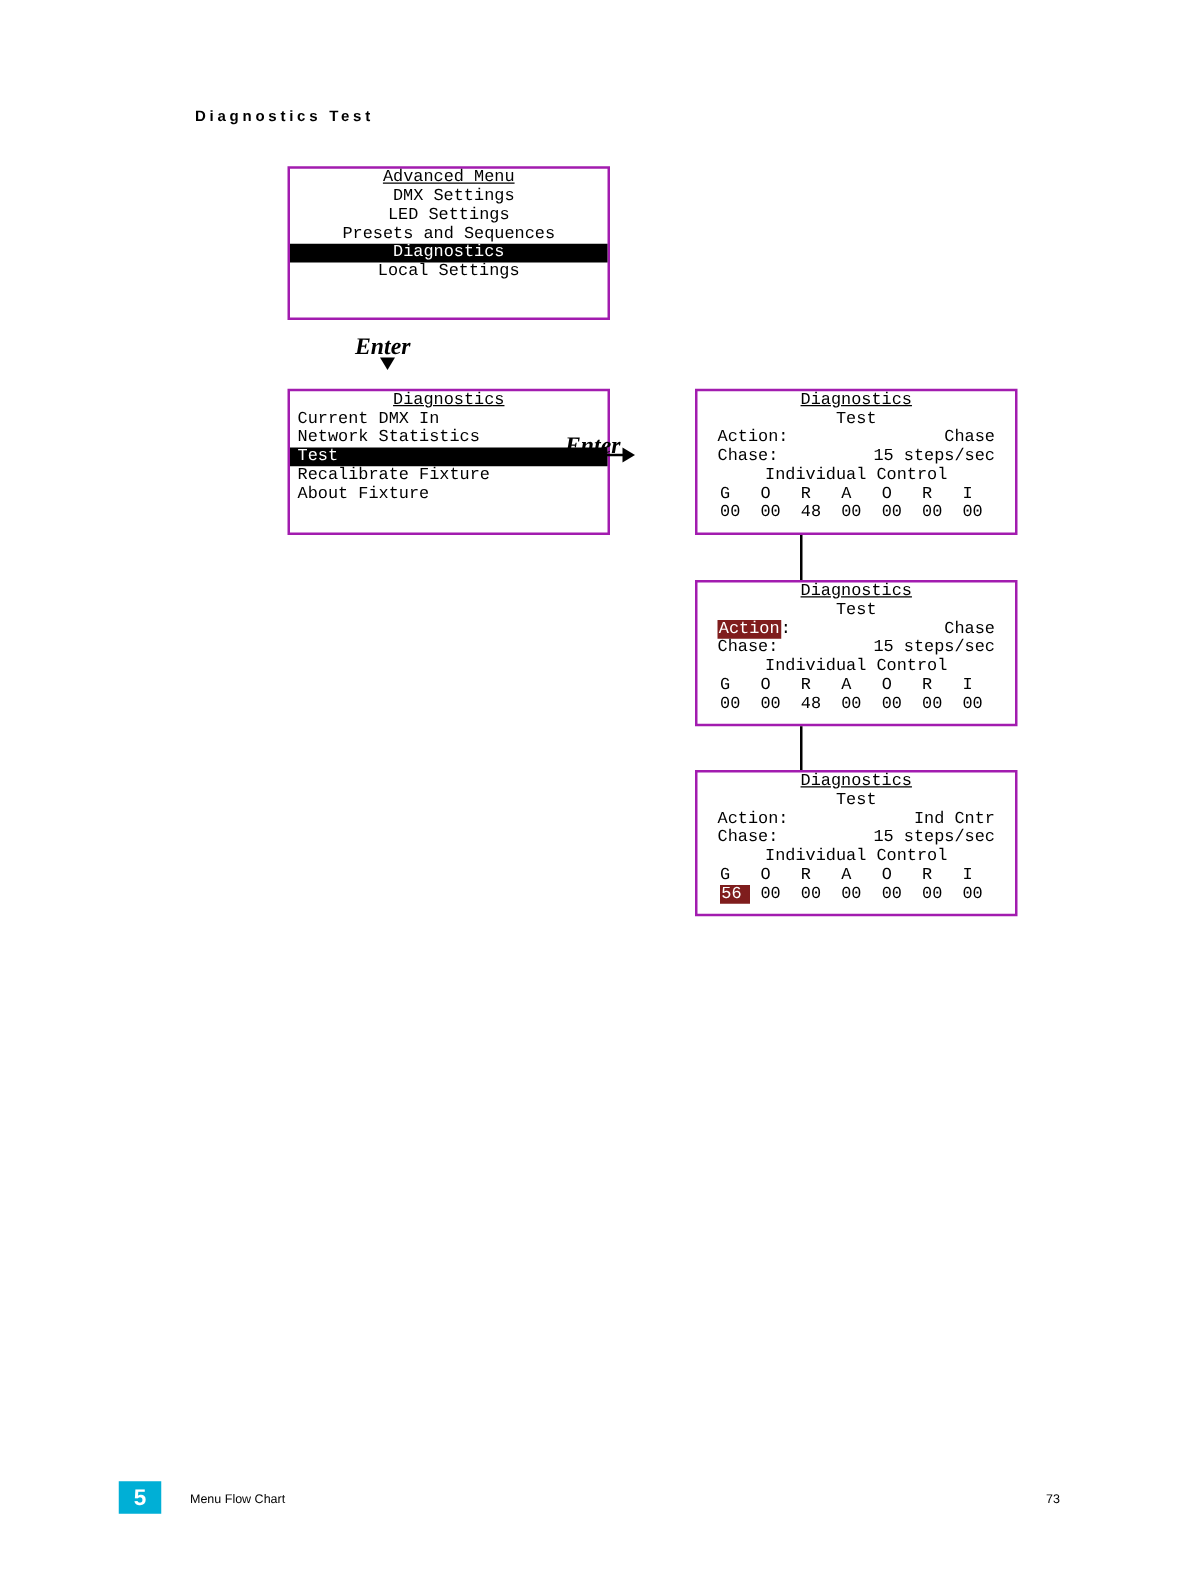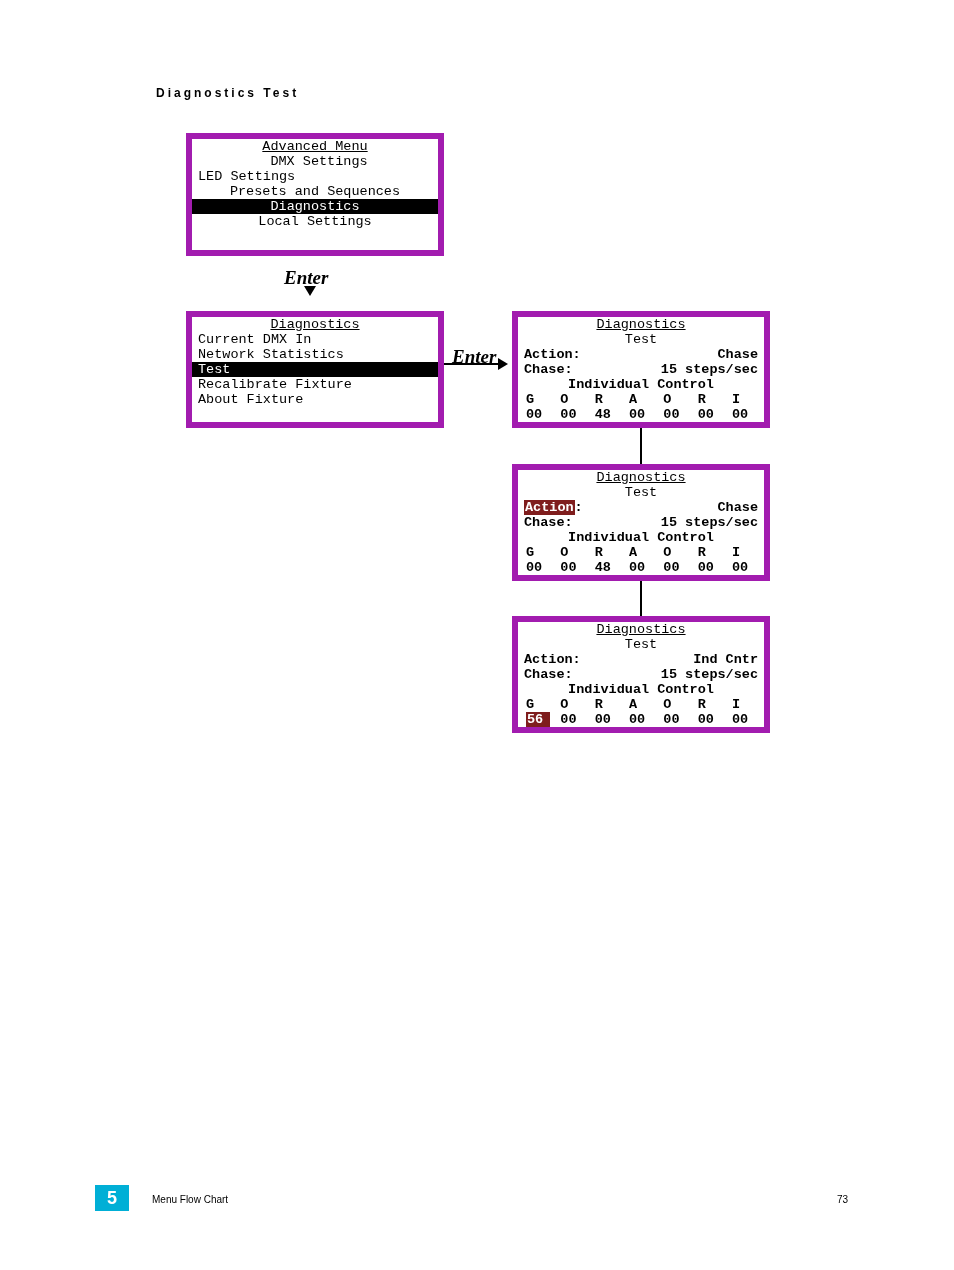--- a/index.html
+++ b/index.html
@@ -14,25 +14,26 @@
       position: absolute;
       top: 86px;
       left: 156px;
       font-size: 12px;
       font-weight: bold;
       letter-spacing: 3px;
       color: #000;
     }
     .screen {
       position: absolute;
-      border: 6px solid #a21caf;
+      border: 2px solid #a21caf;
       background: #fff;
       font-family: "Courier New", Courier, monospace;
       font-size: 13.5px;
       line-height: 15px;
+      margin-left: 44px;
     }
     .screen-row {
       white-space: pre;
       padding: 0 6px;
       display: block;
     }
     .screen-title {
       text-align: center;
       text-decoration: underline;
       padding: 0;
@@ -104,42 +105,42 @@
       color: #000;
     }
     .page-number {
       position: absolute;
       right: 106px;
       top: 1194px;
       font-size: 10px;
       color: #000;
     }
 
-    .test-body { padding: 0 6px; font-weight: bold; }
+    .test-body { padding: 0 16px; }
     .test-line { display: flex; justify-content: space-between; }
     .test-sub { text-align: center; }
     .cols { display: flex; justify-content: space-between; padding: 0 2px; }
     .cols span { width: 24px; text-align: left; }
 
     .hl-inline {
       background:#7f1d1d;
       color:#fff;
       display:inline-block;
       padding:0 1px;
     }
   </style>
 </head>
 <body>
 
 <div class="page-title">Diagnostics Test</div>
 
 <div id="screen1" class="screen">
   <span class="screen-title">Advanced Menu</span>
   <span class="screen-row" style="text-align:center;padding-left:14px;">DMX Settings</span>
-  <span class="screen-row" style="text-align:left;">LED Settings</span>
+  <span class="screen-row" style="text-align:center;">LED Settings</span>
   <span class="screen-row" style="text-align:center;">Presets and Sequences</span>
   <span class="screen-row highlight" style="text-align:center;">Diagnostics</span>
   <span class="screen-row" style="text-align:center;">Local Settings</span>
 </div>
 
 <div class="enter-label" style="top:267px; left:284px;">Enter</div>
 <div class="arrow-down" style="top:286px; left:304px;"></div>
 
 <div id="screen2" class="screen">
   <span class="screen-title">Diagnostics</span>

